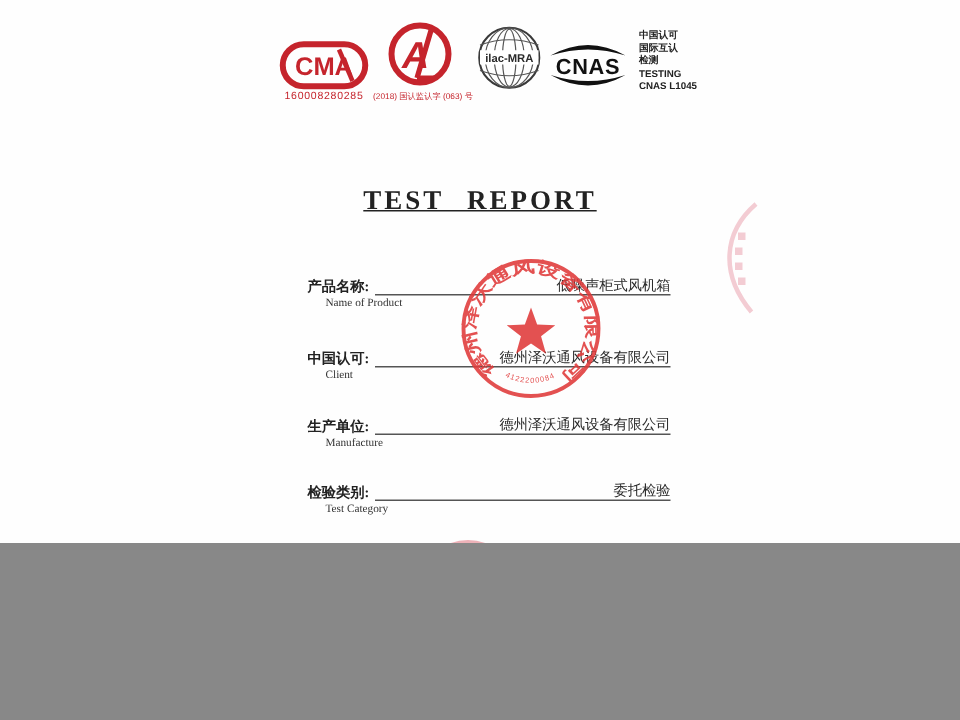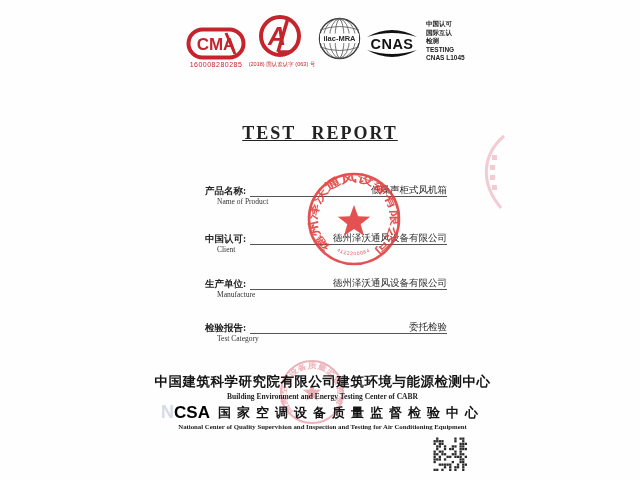--- a/index.html
+++ b/index.html
@@ -1,17 +1,17 @@
 <!DOCTYPE html>
 <html><head>
 <meta charset="utf-8">
 <style>
   html,body{margin:0;padding:0;background:#888;}
   #page{
-    position:relative;width:640px;height:480px;background:#fefefe;overflow:hidden;
+    position:relative;width:640px;height:362px;background:#fefefe;overflow:hidden;
     font-family:"Liberation Sans",sans-serif;color:#1f1f1f;
   }
   .abs{position:absolute;}
 
   
   #cma-num{left:184px;top:61px;width:64px;text-align:center;font-size:7px;color:#c5242c;letter-spacing:.5px;}
   #cal-cap{left:243px;top:60px;width:78px;text-align:center;font-size:6px;color:#c5242c;transform:scale(.92);}
   #cnas-txt{left:426px;top:20px;font-size:6.5px;line-height:8.6px;font-weight:bold;color:#222;}
   #cnas-txt .cn{font-weight:600;}
 
@@ -115,21 +115,21 @@
     <span class="fvalue">德州泽沃通风设备有限公司</span>
     <span class="fline"></span>
   </div>
   <div class="field f3">
     <span class="flabel">生产单位:</span>
     <span class="flabel-en">Manufacture</span>
     <span class="fvalue">德州泽沃通风设备有限公司</span>
     <span class="fline"></span>
   </div>
   <div class="field f4">
-    <span class="flabel">检验报告:</span>
+    <span class="flabel">检验类别:</span>
     <span class="flabel-en">Test Category</span>
     <span class="fvalue">委托检验</span>
     <span class="fline"></span>
   </div>
 
   <svg class="abs" id="main-stamp" width="100" height="100" viewBox="0 0 100 100">
     <defs>
       <path id="arcTop" d="M26,78 A37,37 0 1 1 74,78" fill="none"></path>
       <path id="arcBot" d="M31,81 A37,37 0 0 0 69,81" fill="none"></path>
     </defs>

